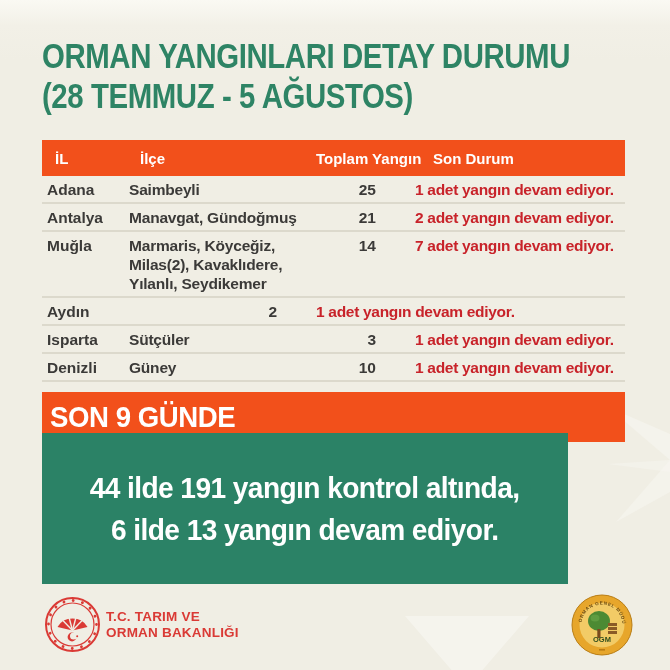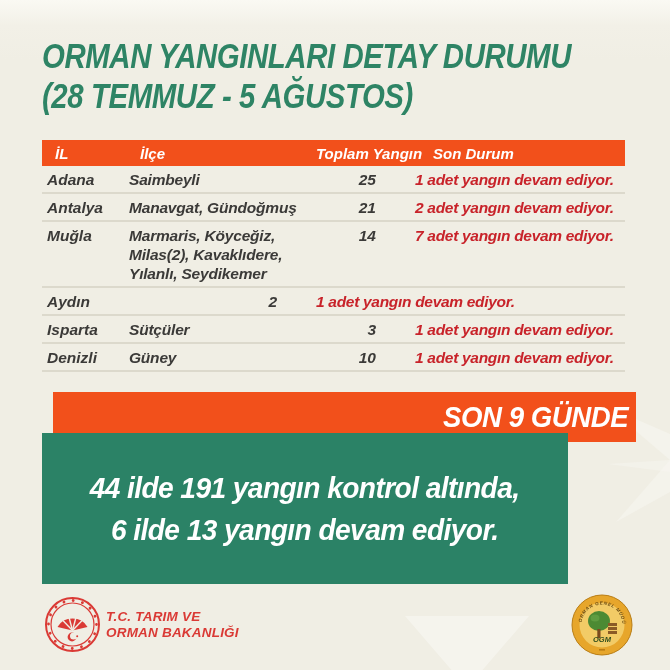--- a/index.html
+++ b/index.html
@@ -1,60 +1,59 @@
 <!DOCTYPE html>
 <html><head>
 <meta charset="utf-8">
 <style>
   html,body{margin:0;padding:0;}
   .canvas{
     position:relative;width:670px;height:670px;overflow:hidden;
     background:linear-gradient(180deg,#faf9f3 0%,#f2f0e7 26px,#f0eee4 60px,#f0eee4 100%);
     font-family:"Liberation Sans",sans-serif;
-    font-style:italic;
   }
   
   .wm-burst{position:absolute;right:0;top:352px;width:62px;height:220px;opacity:.5;}
   .wm-triangle{
     position:absolute;left:405px;top:616px;width:0;height:0;opacity:.55;
     border-left:62px solid transparent;border-right:62px solid transparent;
     border-top:72px solid rgba(255,255,255,.65);
   }
   
   .title{
     position:absolute;left:42px;top:36px;color:#2e8465;
     font-size:35px;font-weight:700;line-height:40px;white-space:nowrap;
     transform:scaleX(.84);transform-origin:left top;letter-spacing:-.5px;
   }
   
   .fire-table{position:absolute;left:42px;top:140px;width:583px;}
   .thead{
     display:grid;grid-template-columns:86px 188px 99px 1fr;
     background:#f2501b;color:#ffffff;font-weight:700;font-size:15px;
-    height:26px;align-items:center;
+    height:36px;align-items:center;
   }
   .thead .h-il{padding-left:13px;}
   .thead .h-ilce{padding-left:12px;}
   .thead .h-toplam{white-space:nowrap;}
   .thead .h-durum{padding-left:18px;white-space:nowrap;}
   .trow{
     display:grid;grid-template-columns:86px 188px 99px 1fr;
     border-bottom:2px solid #dcd9cc;
     font-weight:700;font-size:15.5px;color:#3b3a38;
     padding:4px 0 3px 0;align-items:start;
   }
   .trow>div{line-height:19px;}
   .c-il{padding-left:5px;}
   .c-ilce{padding-left:1px;letter-spacing:-.2px;}
   .c-toplam{text-align:right;padding-right:39px;}
   .c-durum{color:#c8232a;white-space:nowrap;letter-spacing:-.3px;}
   
   .banner{
-    position:absolute;left:53px;top:392px;width:583px;height:50px;
-    background:#f2501b;color:#fff;display:flex;align-items:center;justify-content:flex-end;
+    position:absolute;left:42px;top:392px;width:583px;height:50px;
+    background:#f2501b;color:#fff;display:flex;align-items:center;justify-content:flex-start;
     font-size:30px;font-weight:700;
   }
   .banner span{display:inline-block;transform:scaleX(.92);letter-spacing:-.5px;}
   .summary{
     position:absolute;left:42px;top:433px;width:526px;height:151px;
     background:#2b8266;color:#fff;display:flex;flex-direction:column;
     align-items:center;justify-content:center;
     font-size:29px;font-weight:700;line-height:42px;
   }
   .summary span{display:inline-block;transform:scaleX(.97);letter-spacing:-.6px;white-space:nowrap;}

